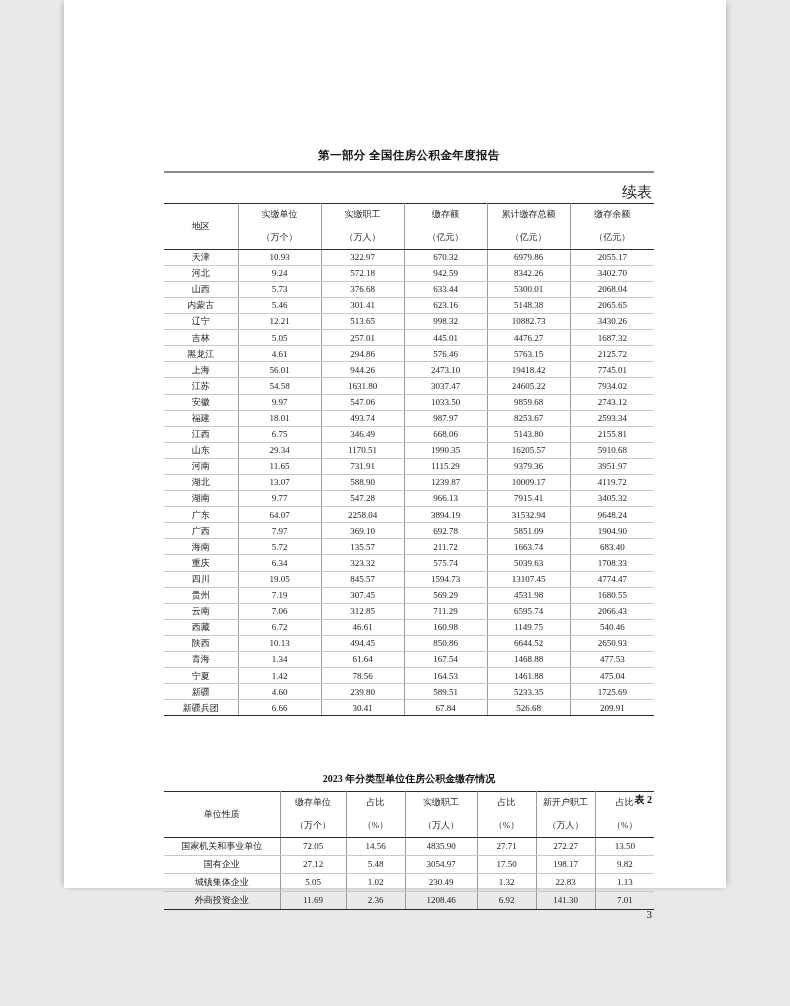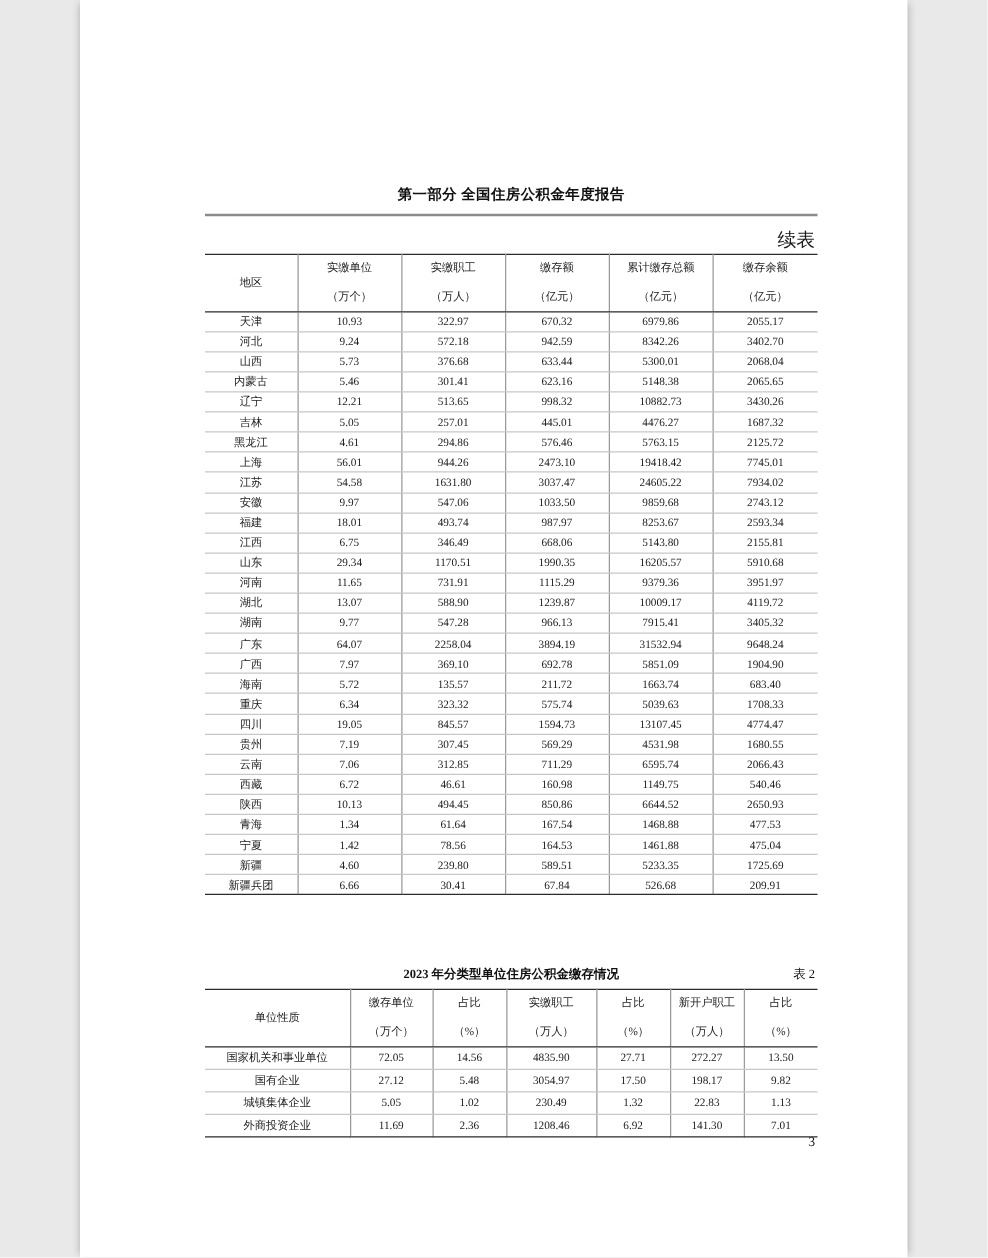--- a/index.html
+++ b/index.html
@@ -11,21 +11,21 @@
     height: 1006px;
     background: #e9e9e9;
     font-family: "Liberation Serif", "DejaVu Serif", serif;
     overflow: hidden;
   }
   .page {
     position: absolute;
     left: 64px;
     top: 0;
     width: 662px;
-    height: 1006px;
+    height: 888px;
     background: #ffffff;
     box-shadow: -3px 0 6px -2px rgba(0,0,0,0.22), 3px 0 6px -2px rgba(0,0,0,0.22);
     box-sizing: border-box;
   }
   .content {
     position: absolute;
     left: 100px;
     top: 0;
     width: 490px;
     height: 1006px;
@@ -113,23 +113,23 @@
     top: 772px;
     width: 490px;
     text-align: center;
     font-size: 10px;
     font-weight: bold;
     color: #111;
   }
   .table2-num {
     position: absolute;
     right: 2px;
-    top: 772px;
+    top: 793px;
     font-size: 10px;
-    font-weight: normal;
+    font-weight: bold;
     color: #111;
   }
   .table2-wrap {
     position: absolute;
     left: 0;
     top: 791px;
     width: 490px;
   }
   .table2-wrap table.doc-table tbody td { height: 17px; }
 

